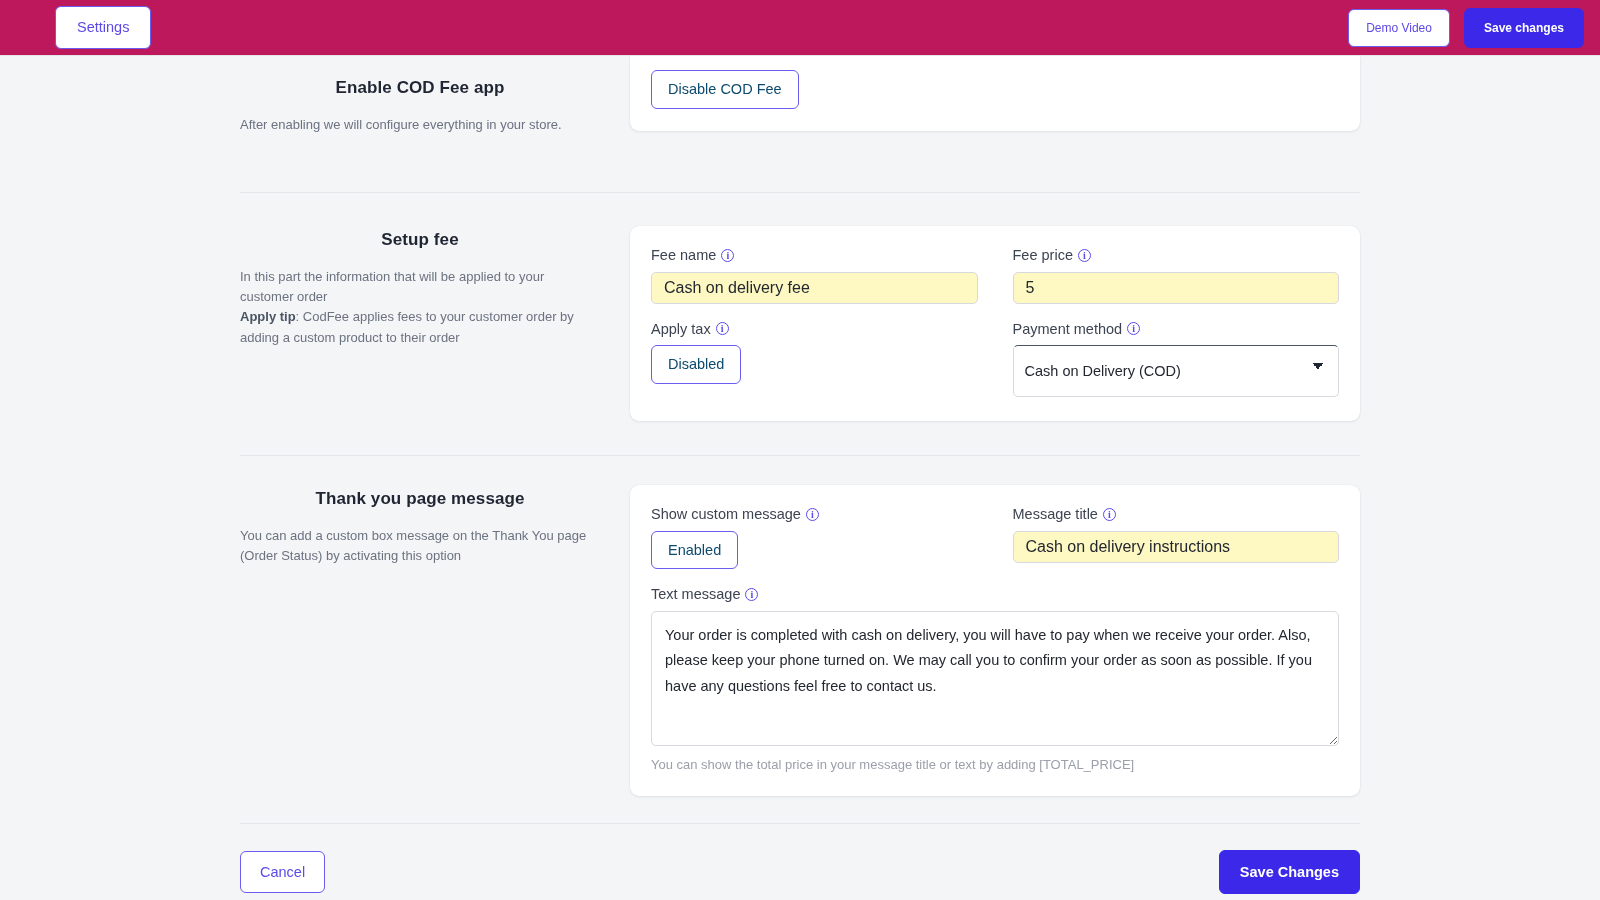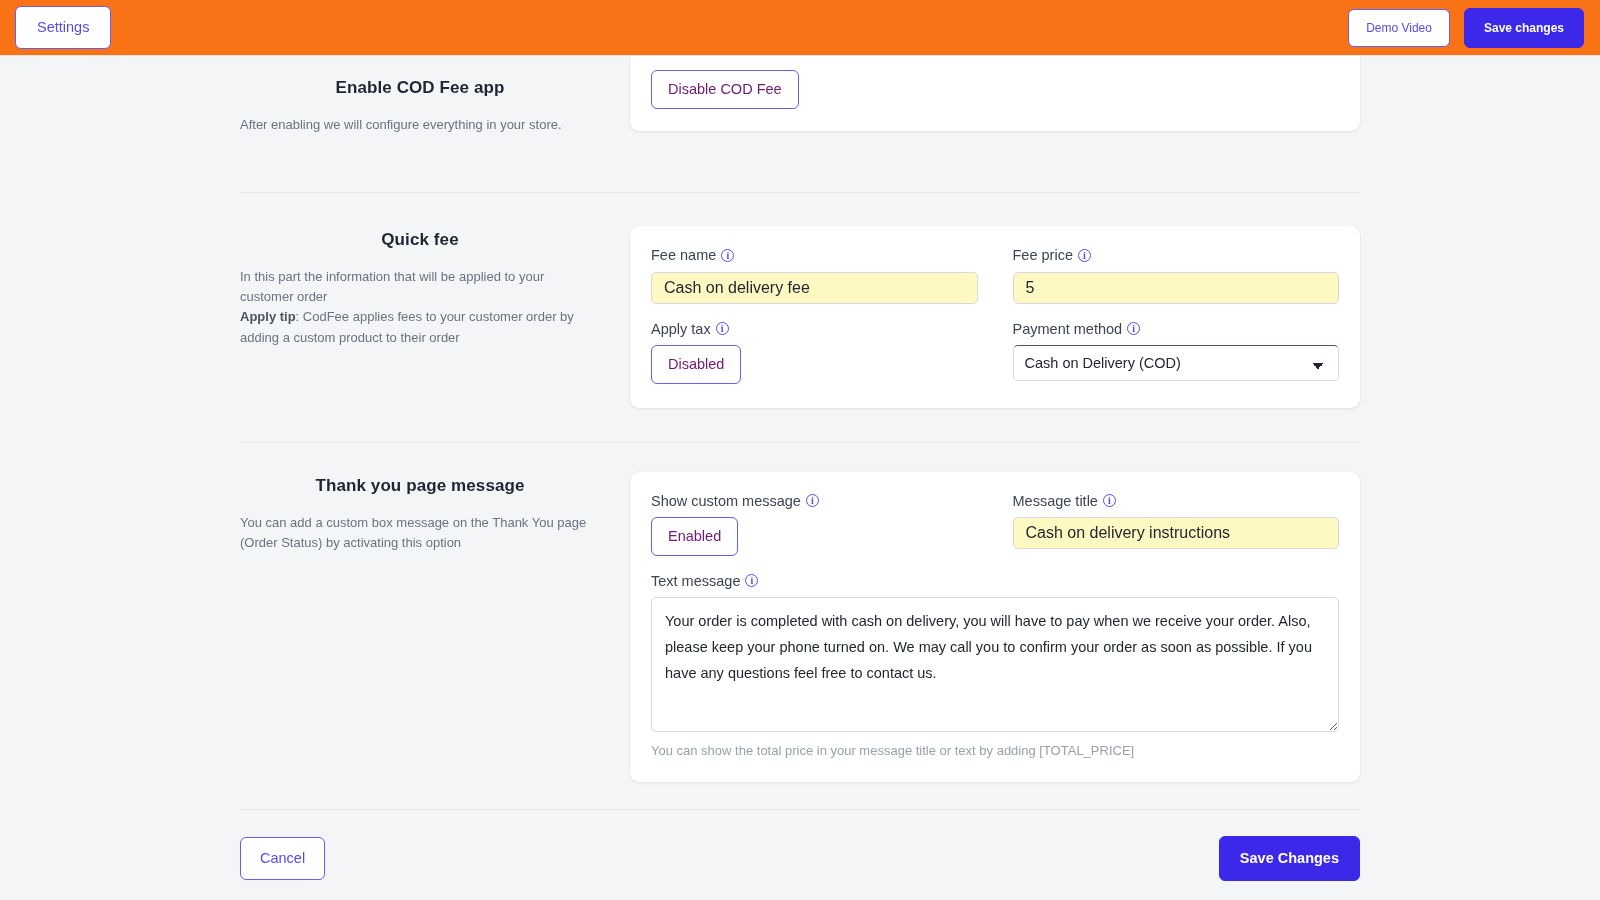--- a/index.html
+++ b/index.html
@@ -8,24 +8,25 @@
     width: 1600px; height: 900px;
     background: #f4f5f7;
     font-family: "Liberation Sans", sans-serif;
     overflow: hidden;
   }
 
   
   .topbar {
     position: absolute; top: 0; left: 0;
     width: 1600px; height: 56px;
-    background: #f97316;
+    background: #be185d;
     border-bottom: 1px solid #e3e4e8;
     display: flex; align-items: center;
     z-index: 50;
+    padding-left: 40px;
   }
   .topbar-left { margin-left: 15px; }
   .topbar-right {
     margin-left: auto; margin-right: 16px;
     display: flex; align-items: center; gap: 14px;
   }
   .btn {
     font-family: "Liberation Sans", sans-serif;
     font-size: 12px;
     border-radius: 6px;
@@ -148,21 +149,21 @@
     border-radius: 5px;
     background: #fef9c3;
     padding: 0 12px;
     font-size: 16px;
     font-family: "Liberation Sans", sans-serif;
     color: #23272f;
     outline: none;
   }
   .select {
     width: 100%;
-    height: 36px;
+    height: 52px;
     border: 1px solid #d7d9de;
     border-top: 1.6px solid #4b5563;
     border-radius: 5px;
     background: #fff;
     padding: 7px 11px;
     font-size: 14.5px;
     font-family: "Liberation Sans", sans-serif;
     color: #23272f;
     outline: none;
     appearance: none;
@@ -173,21 +174,21 @@
     background-position:
       calc(100% - 20px) 17px,
       calc(100% - 14px) 17px;
     background-size: 6px 6px, 6px 6px;
     background-repeat: no-repeat;
   }
 
   .toggle-btn {
     background: #fff;
     border: 1.6px solid #6a5cf0;
-    color: #701a75;
+    color: #0c4a6e;
     border-radius: 6px;
     font-size: 14.5px;
     font-family: "Liberation Sans", sans-serif;
     padding: 11px 16px;
     cursor: pointer;
     line-height: 1;
   }
 
   .row-gap { height: 18px; }
 
@@ -267,21 +268,21 @@
         <button class="toggle-btn">Disable COD Fee</button>
       </div>
     </div>
 
     <div style="height:57px"></div>
     <div class="divider"></div>
     <div style="height:33px"></div>
 
     <div class="section">
       <div class="sec-left" style="padding-top:4px;">
-        <h2 class="sec-title">Quick fee</h2>
+        <h2 class="sec-title">Setup fee</h2>
         <p class="sec-desc">
           <span>In this part the information that will be applied to your customer order</span><br>
           <b>Apply tip</b><span>: CodFee applies fees to your customer order by adding a custom product to their order</span>
         </p>
       </div>
       <div class="card">
 
         <div class="grid2">
           <div class="col">
             <div class="field-label">

